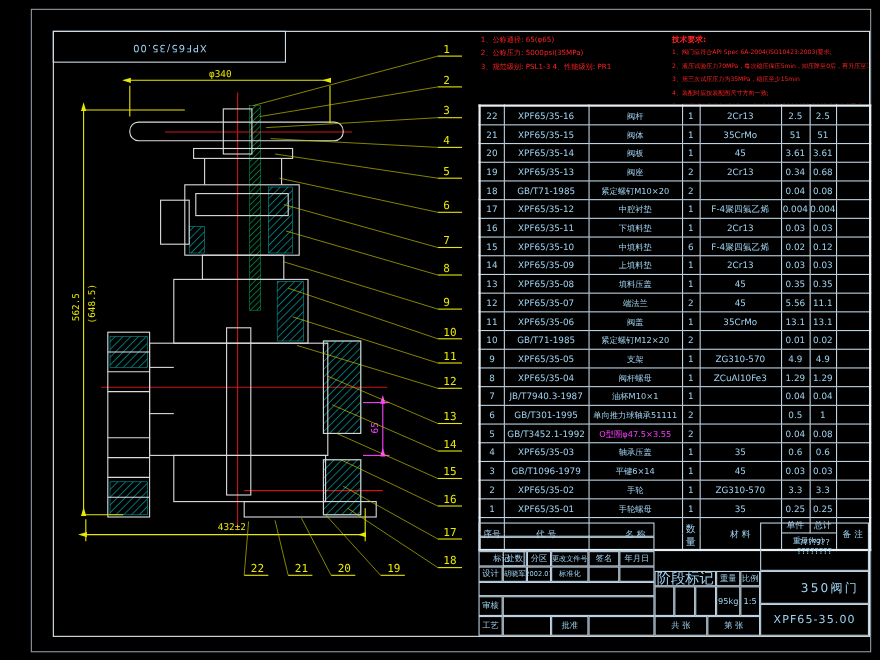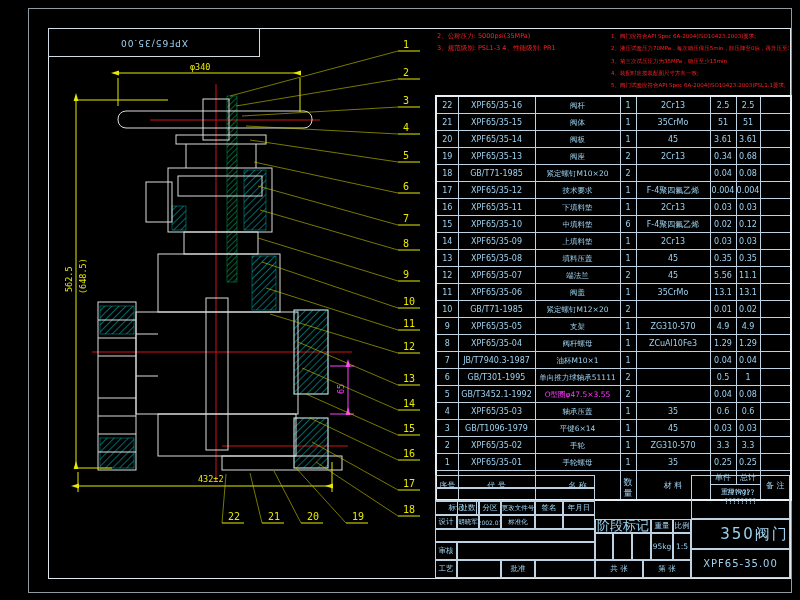--- a/index.html
+++ b/index.html
@@ -26,43 +26,45 @@
       text-align:center;font-weight:normal;overflow:hidden;}
   .parts th{font-size:8px;}
   .parts .name{font-size:7.5px;}
   .parts .hl{color:#ff3cff;}
   .parts{border:2px solid #e8eff5;}
   
   .tb-cell{border:1px solid #bdd2e2;color:#9fd2f0;font-size:7.5px;display:flex;
       align-items:center;justify-content:center;overflow:hidden;box-sizing:border-box;
       background:transparent;white-space:nowrap;}
   .tb-big{font-size:15px;letter-spacing:6px;}
-  .tb-prod{font-size:15px;letter-spacing:2px;padding-left:28px;}
+  .tb-prod{font-size:11px;letter-spacing:2px;padding-left:28px;}
   .tb-code{font-size:10px;letter-spacing:1px;}
   .tb-q{font-size:9px;line-height:11px;text-align:center;display:block;padding-top:6px;}
   svg{position:absolute;left:0;top:0;}
   text{font-family:"DejaVu Sans Mono",monospace;}
 </style>
 </head>
 <body>
 
 <div class="abs frame-outer"></div>
 <div class="abs frame-inner"></div>
 
 <div class="abs corner-box">
   <span>XPF65/35.00</span>
 </div>
 
 <div class="abs notes notes-left">
   <div>
+      <div>1、公称通径: 65(φ65)</div>
       <div>2、公称压力: 5000psi(35MPa)</div>
       <div>3、规范级别: PSL1-3   4、性能级别: PR1</div>
     </div>
 </div>
 <div class="abs notes notes-right">
+  <div class="title" style="font-size:7px">技术要求:</div>
   <div>
       <div>1、阀门应符合API Spec 6A-2004(ISO10423:2003)要求;</div>
       <div>2、液压试验压力70MPa，每次稳压保压5min，卸压降至0后，再升压至35MPa，稳压15min;</div>
       <div>3、第三次试压压力为35MPa，稳压至少15min</div>
       <div>4、装配时应按装配图尺寸方向一致;</div>
       <div>5、阀门试验应符合API Spec 6A-2004(ISO10423:2003)PSL1.1要求;</div>
     </div>
 </div>
 
 <svg id="dw" width="800" height="600" viewBox="0 0 800 600">
@@ -281,21 +283,21 @@
         <td class="name">紧定螺钉M10×20</td>
         <td>2</td>
         <td></td>
         <td>0.04</td>
         <td>0.08</td>
         <td></td>
       </tr>
       <tr>
         <td>17</td>
         <td>XPF65/35-12</td>
-        <td class="name">技术要求</td>
+        <td class="name">中腔衬垫</td>
         <td>1</td>
         <td>F-4聚四氟乙烯</td>
         <td>0.004</td>
         <td>0.004</td>
         <td></td>
       </tr>
       <tr>
         <td>16</td>
         <td>XPF65/35-11</td>
         <td class="name">下填料垫</td>

